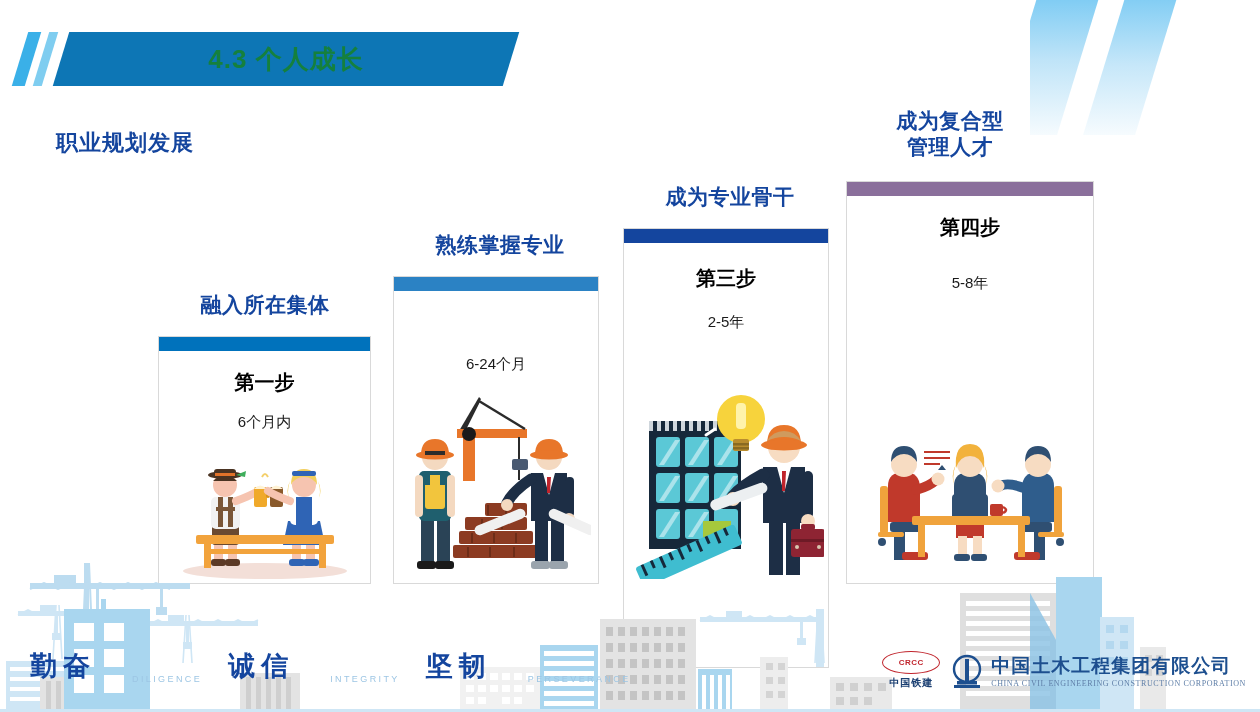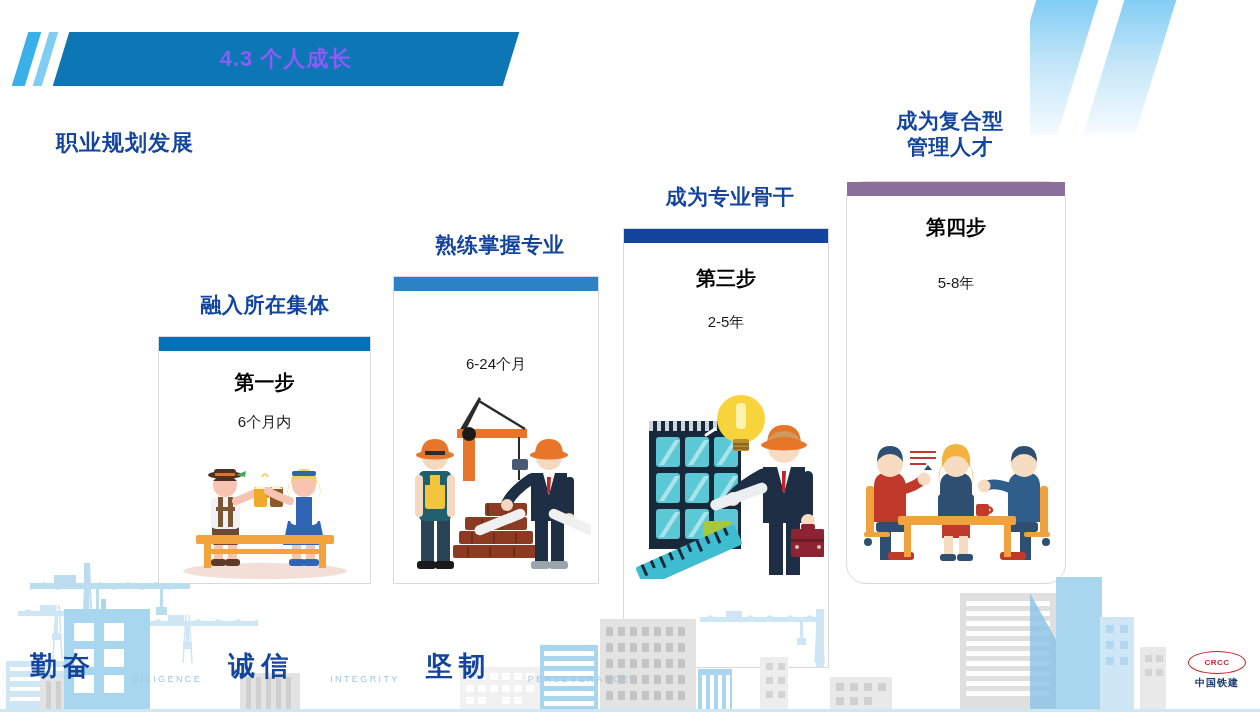--- a/index.html
+++ b/index.html
@@ -21,21 +21,21 @@
 
   
   .banner-wrap{position:absolute;left:14px;top:32px;height:54px;}
   .bar-slant{position:absolute;top:0;height:54px;transform:skewX(-17deg);}
   .bslant-1{left:6px;width:13px;background:#3ab0e8;}
   .bslant-2{left:27px;width:9px;background:#7fcdf0;}
   .banner{position:absolute;left:47px;top:0;width:450px;height:54px;
     background:#0d76b5;transform:skewX(-17deg);}
   .banner-text{position:absolute;left:47px;top:0;width:450px;height:54px;
     display:flex;align-items:center;justify-content:center;
-    color:#8b5cf6;font-size:22px;font-weight:bold;letter-spacing:1px;}
+    color:#15803d;font-size:26px;font-weight:bold;letter-spacing:1px;}
 
   
   .section-label{position:absolute;left:56px;top:128px;
     font-size:22px;font-weight:bold;color:#14459e;letter-spacing:1px;}
 
   
   .card{position:absolute;background:#ffffff;border:1px solid #d9d9d9;box-sizing:border-box;}
   .card-top{position:absolute;left:0;top:0;width:100%;height:14px;}
   .card-title{position:absolute;left:0;width:100%;text-align:center;
     font-size:20px;font-weight:bold;color:#000;}
@@ -323,21 +323,21 @@
           <rect x="80" y="112" width="60" height="11" rx="5.5" fill="#eceff1" transform="rotate(-20 110 118)"></rect>
         </g>
       </svg>
     </div>
   </div>
 
   <div class="card-head" style="left:840px;top:108px;width:220px;">
     <div>成为复合型</div>
     <div>管理人才</div>
   </div>
-  <div class="card" style="left:846px;top:181px;width:220px;height:403px;border-radius:20px;">
+  <div class="card" style="left:846px;top:181px;width:248px;height:403px;">
     <div class="card-top" style="background:#8a6f9b;"></div>
     <div class="card-title" style="top:32px;">第四步</div>
     <div class="card-sub" style="top:92px;">5-8年</div>
     <div class="art" style="top:248px;height:150px;">
       <svg width="196" height="150" viewBox="0 0 196 150">
 
         <g>
           <rect x="18" y="92" width="34" height="10" rx="3" fill="#2f4f72"></rect>
           <rect x="22" y="100" width="11" height="30" fill="#2f4f72"></rect>
           <rect x="30" y="122" width="26" height="8" rx="3" fill="#c0392b"></rect>
@@ -638,15 +638,27 @@
     </div>
   </div>
 
   <div class="logo-area">
     <div class="crcc">
       <div class="crcc-oval">
         <span>CRCC</span>
       </div>
       <div class="crcc-cn">中国铁建</div>
     </div>
+    <div class="cce">
+      <svg width="34" height="36" viewBox="0 0 34 36">
+        <path d="M17 3 a13 13 0 0 1 0 26 a13 13 0 0 1 0 -26z" fill="none" stroke="#1d4f8f" stroke-width="2.4"></path>
+        <rect x="15" y="6" width="4" height="22" fill="#1d4f8f"></rect>
+        <rect x="7" y="28" width="20" height="3.5" fill="#1d4f8f"></rect>
+        <rect x="4" y="32" width="26" height="3" fill="#1d4f8f"></rect>
+      </svg>
+      <div class="cce-txt">
+        <span class="cce-cn">中国土木工程集团有限公司</span>
+        <span class="cce-en">CHINA CIVIL ENGINEERING CONSTRUCTION CORPORATION</span>
+      </div>
+    </div>
   </div>
 
 </div>
 
 </body></html>

